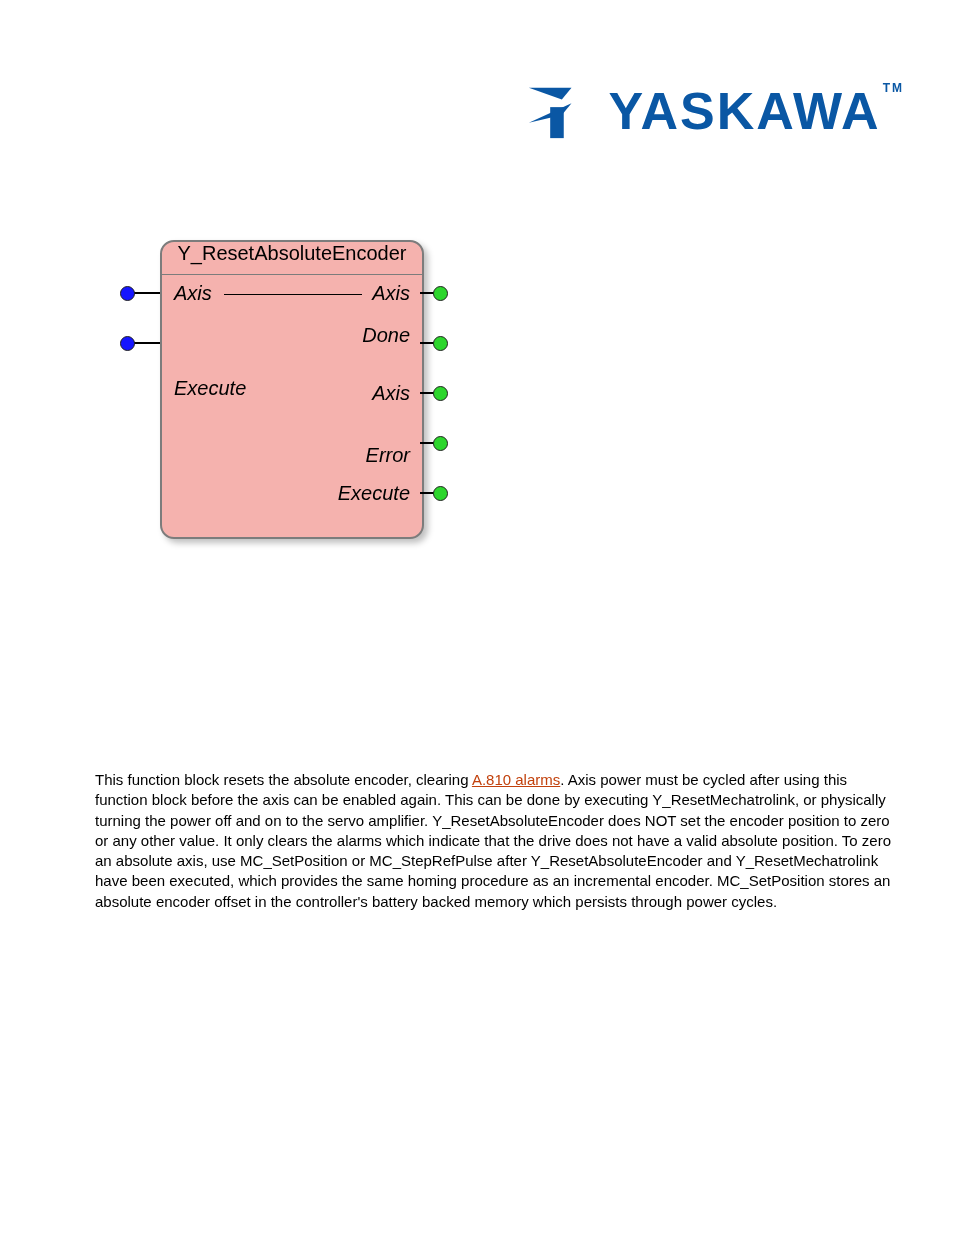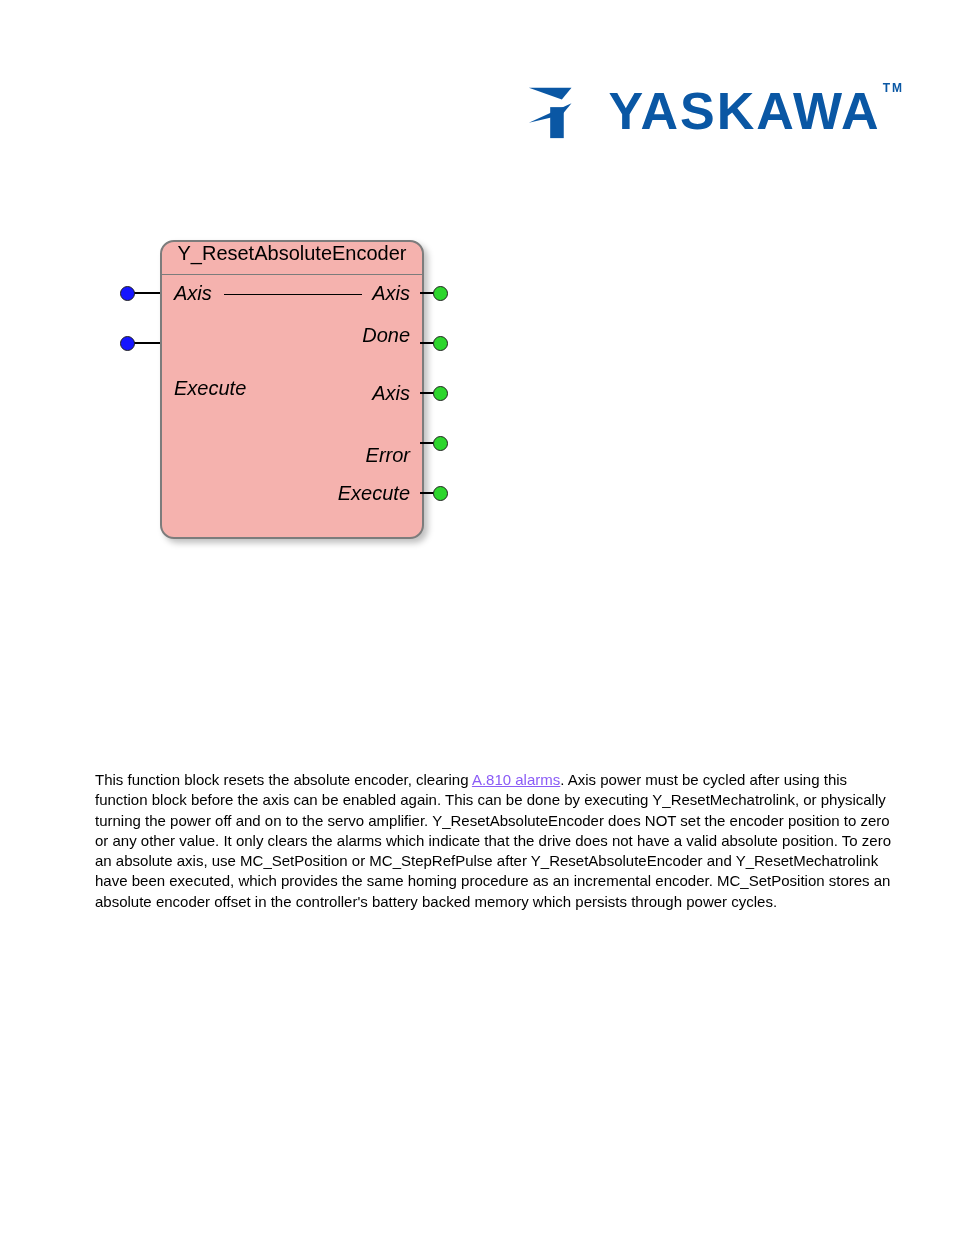--- a/index.html
+++ b/index.html
@@ -119,21 +119,21 @@
   
   .body-text {
     position: absolute;
     left: 95px;
     right: 60px;
     font-size: 15px;
     line-height: 1.35;
     color: #000;
   }
   .link {
-    color: #8b5cf6;
+    color: #c2410c;
     text-decoration: underline;
   }
 </style>
 </head>
 <body>
 
 <div class="page">
 
   <div class="logo">
     <svg class="logo-mark" viewBox="0 0 64 64">

